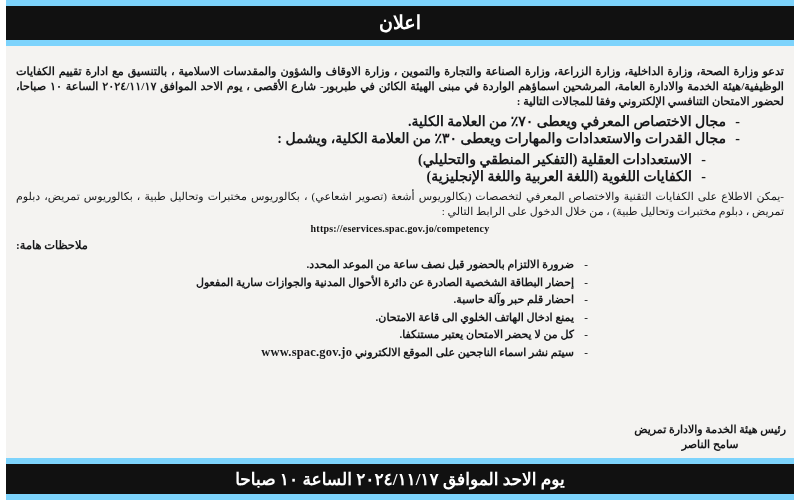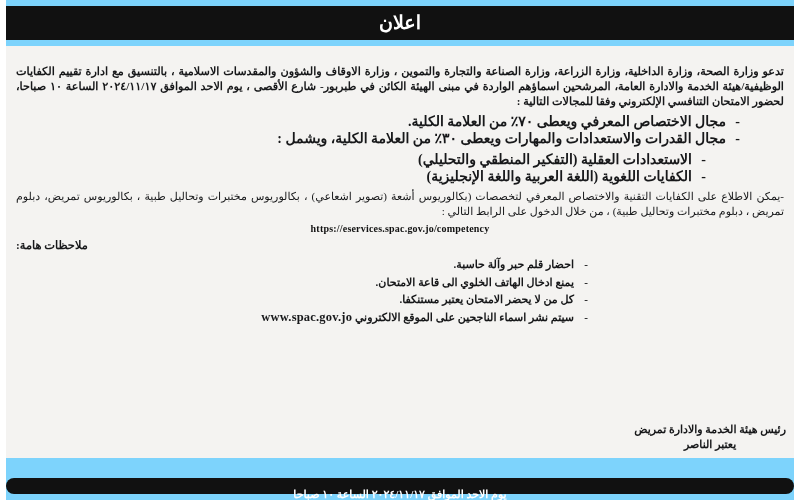--- a/index.html
+++ b/index.html
@@ -37,24 +37,23 @@
     letter-spacing: 1px;
   }
   .banner-top {
     top: 6px;
     height: 34px;
     line-height: 34px;
     font-size: 19px;
   }
   .banner-bottom {
     bottom: 6px;
-    height: 16px;
+    height: 30px;
     line-height: 32px;
-    font-size: 11px;
-    border-radius: 9px;
+    font-size: 17px;
   }
 
   .body-wrap {
     position: absolute;
     left: 6px;
     right: 6px;
     top: 46px;
     bottom: 42px;
     background: #f4f3f1;
     padding: 6px 10px 0 10px;
@@ -167,29 +166,31 @@
       <li>الكفايات اللغوية (اللغة العربية واللغة الإنجليزية)</li>
     </ul>
 
     <p class="note-line">-يمكن الاطلاع على الكفايات التقنية والاختصاص المعرفي لتخصصات (بكالوريوس أشعة (تصوير اشعاعي) ، بكالوريوس مختبرات وتحاليل طبية ، بكالوريوس تمريض، دبلوم تمريض ، دبلوم مختبرات وتحاليل طبية) ، من خلال الدخول على الرابط التالي :</p>
 
     <div class="link-center">https://eservices.spac.gov.jo/competency</div>
 
     <div class="section-label">ملاحظات هامة:</div>
 
     <ul class="bullets dots">
+      <li>ضرورة الالتزام بالحضور قبل نصف ساعة من الموعد المحدد.</li>
+      <li>إحضار البطاقة الشخصية الصادرة عن دائرة الأحوال المدنية والجوازات سارية المفعول</li>
       <li>احضار قلم حبر وآلة حاسبة.</li>
       <li>يمنع ادخال الهاتف الخلوي الى قاعة الامتحان.</li>
       <li>كل من لا يحضر الامتحان يعتبر مستنكفا.</li>
       <li>
         <span>سيتم نشر اسماء الناجحين على الموقع الالكتروني</span>
         <span class="ltr-url">www.spac.gov.jo</span>
       </li>
     </ul>
   </div>
 
   <div class="signature">
     <div>رئيس هيئة الخدمة والادارة تمريض</div>
-    <div>يعتبر الناصر</div>
+    <div>سامح الناصر</div>
   </div>
 
   <div class="banner banner-bottom">يوم الاحد الموافق ٢٠٢٤/١١/١٧ الساعة ١٠ صباحا</div>
 </div>
 
 </body></html>

